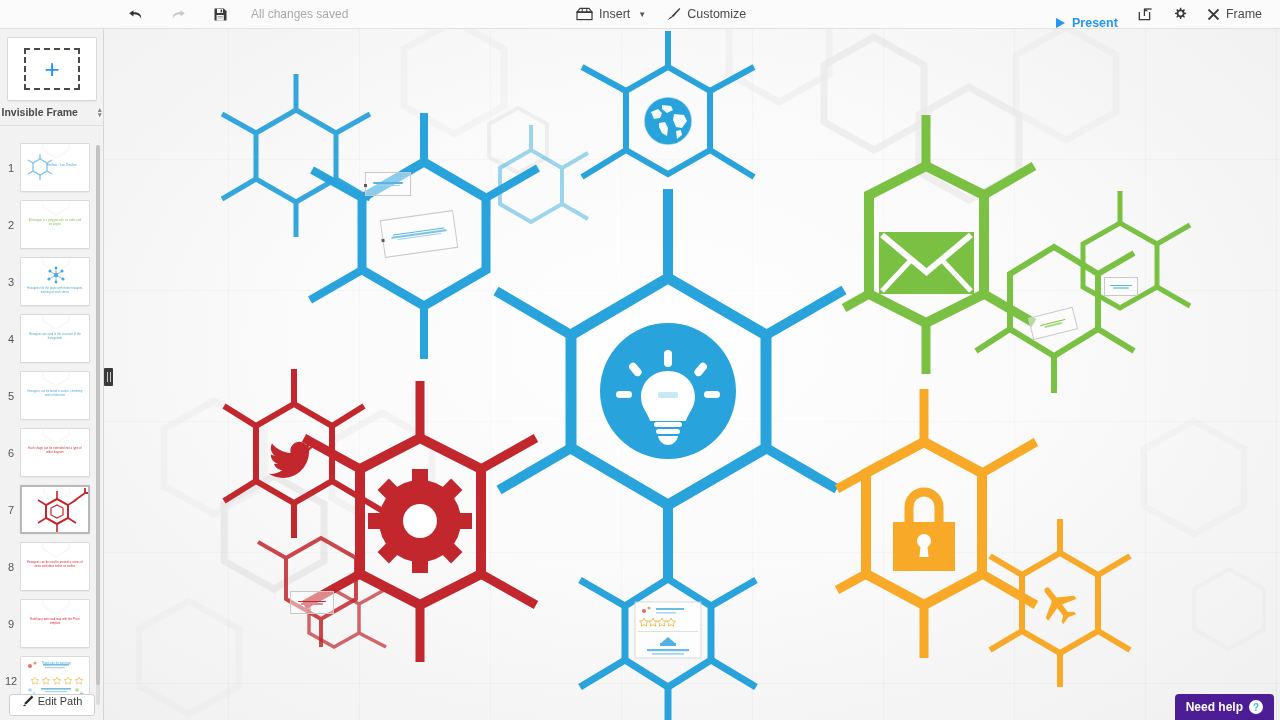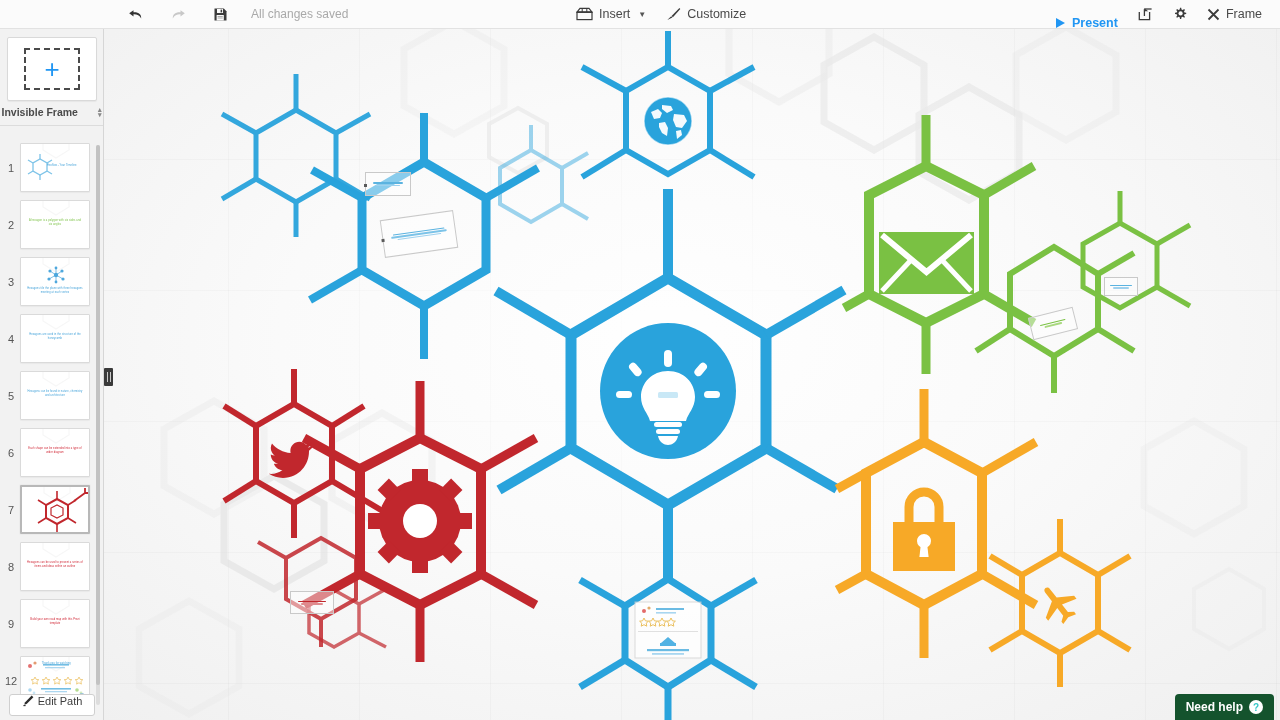--- a/index.html
+++ b/index.html
@@ -157,21 +157,21 @@
     display: flex; align-items: center; justify-content: center;
     cursor: pointer; z-index: 40;
   }
   .collapse-handle span {
     display: block; width: 1px; height: 10px; background: #c9c9c9; margin: 0 1px;
   }
 
   .need-help {
     position: absolute; right: 6px; bottom: 0px;
     height: 26px; padding: 0 11px;
-    background: #14532d; border-radius: 4px 4px 0 0;
+    background: #4c1d95; border-radius: 4px 4px 0 0;
     display: flex; align-items: center; gap: 6px;
     color: #fff; font-size: 12px; font-weight: 700;
     cursor: pointer; z-index: 40;
   }
   .qmark {
     width: 14px; height: 14px; border-radius: 50%;
     background: #fff; color: #35c7c7;
     font-size: 10px; font-weight: 700;
     display: flex; align-items: center; justify-content: center;
   }

